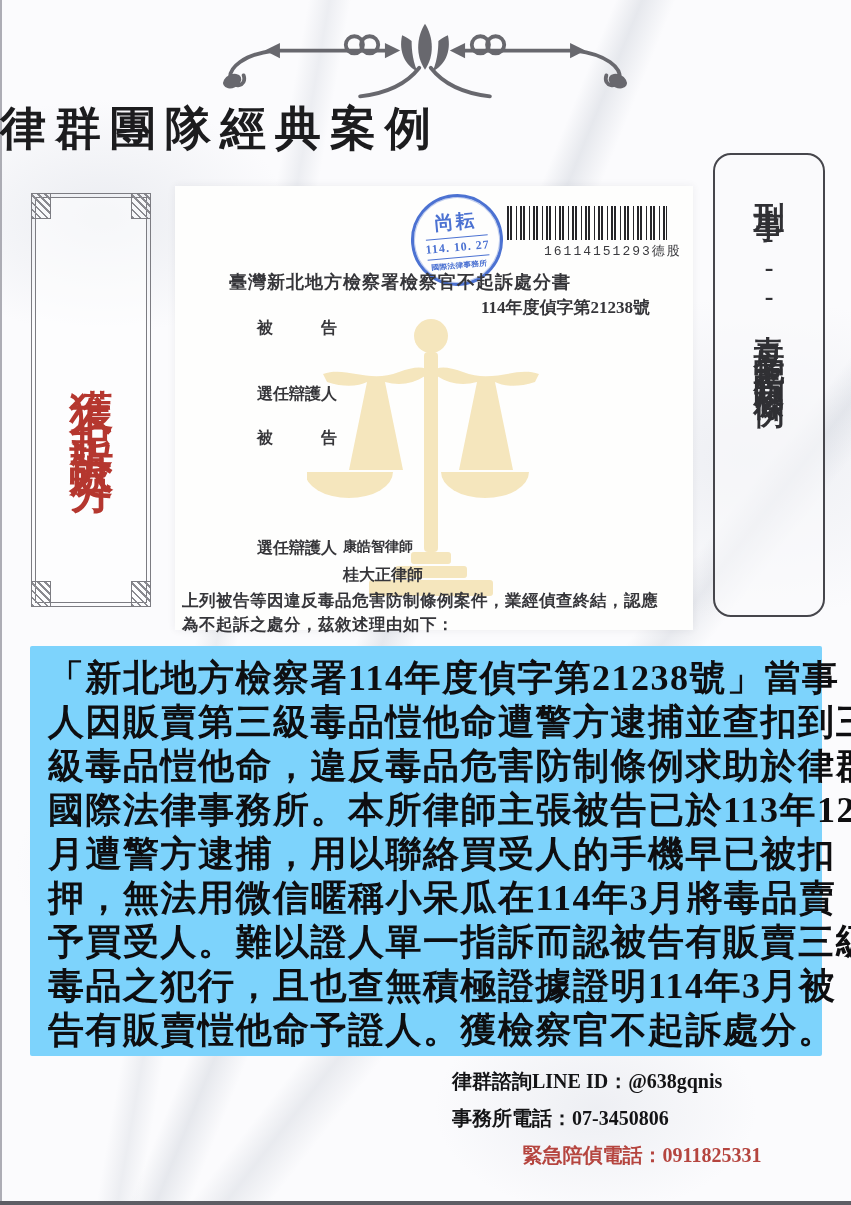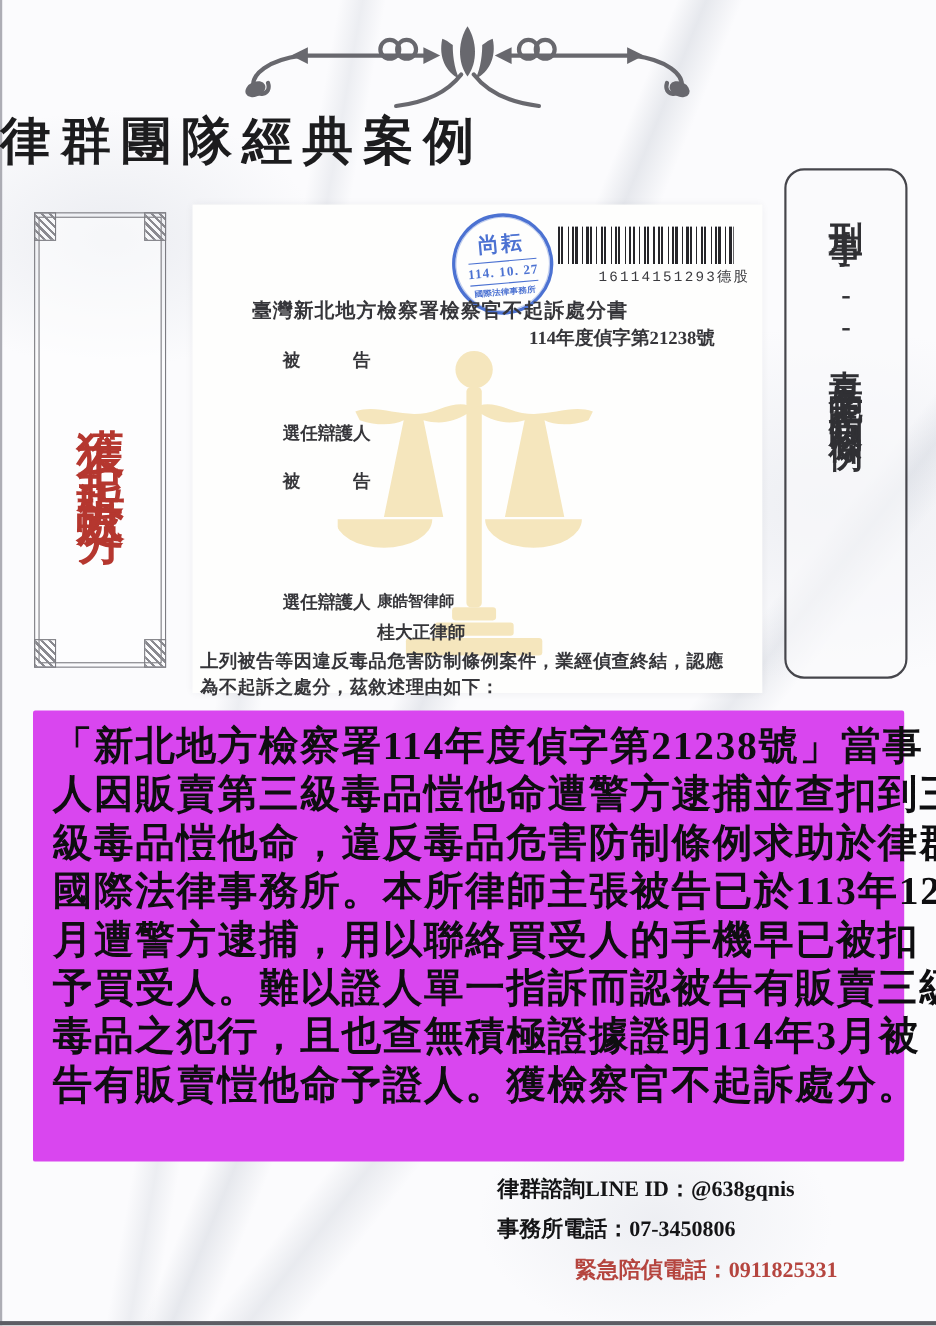--- a/index.html
+++ b/index.html
@@ -88,21 +88,21 @@
   .doc-def2{left:82px;top:242px;font-size:16px;}
   .doc-counsel2{left:82px;top:352px;font-size:16px;}
   .doc-lawyer1{left:168px;top:352px;font-size:14px;}
   .doc-lawyer2{left:168px;top:379px;font-size:16px;}
   .doc-close1{left:7px;top:404px;font-size:16.5px;letter-spacing:.5px;}
   .doc-close2{left:7px;top:428px;font-size:16.5px;letter-spacing:.5px;}
 
   
   .main-panel{
     position:absolute;left:30px;top:646px;width:792px;height:410px;
-    background:#d946ef;border-radius:2px;box-sizing:border-box;padding:10px 16px 0 18px;
+    background:#7dd3fc;border-radius:2px;box-sizing:border-box;padding:10px 16px 0 18px;
   }
   .main-panel .line{
     font-size:36px;font-weight:700;color:#0e0e10;line-height:44px;letter-spacing:1.5px;white-space:nowrap;
   }
 
   
   .contact{position:absolute;left:452px;top:1063px;width:380px;}
   .contact .c-line{font-size:20px;font-weight:700;color:#141416;line-height:37px;white-space:nowrap;}
   .contact .c-red{color:#b5453f;text-align:center;}
 </style>
@@ -190,20 +190,21 @@
   <div class="doc-text doc-close1">上列被告等因違反毒品危害防制條例案件，業經偵查終結，認應</div>
   <div class="doc-text doc-close2">為不起訴之處分，茲敘述理由如下：</div>
 </div>
 
 <div class="main-panel">
   <div class="line">「新北地方檢察署114年度偵字第21238號」當事</div>
   <div class="line">人因販賣第三級毒品愷他命遭警方逮捕並查扣到三</div>
   <div class="line">級毒品愷他命，違反毒品危害防制條例求助於律群</div>
   <div class="line">國際法律事務所。本所律師主張被告已於113年12</div>
   <div class="line">月遭警方逮捕，用以聯絡買受人的手機早已被扣</div>
+  <div class="line">押，無法用微信暱稱小呆瓜在114年3月將毒品賣</div>
   <div class="line">予買受人。難以證人單一指訴而認被告有販賣三級</div>
   <div class="line">毒品之犯行，且也查無積極證據證明114年3月被</div>
   <div class="line">告有販賣愷他命予證人。獲檢察官不起訴處分。</div>
 </div>
 
 <div class="contact">
   <div class="c-line">律群諮詢LINE ID：@638gqnis</div>
   <div class="c-line">事務所電話：07-3450806</div>
   <div class="c-line c-red">緊急陪偵電話：0911825331</div>
 </div>

